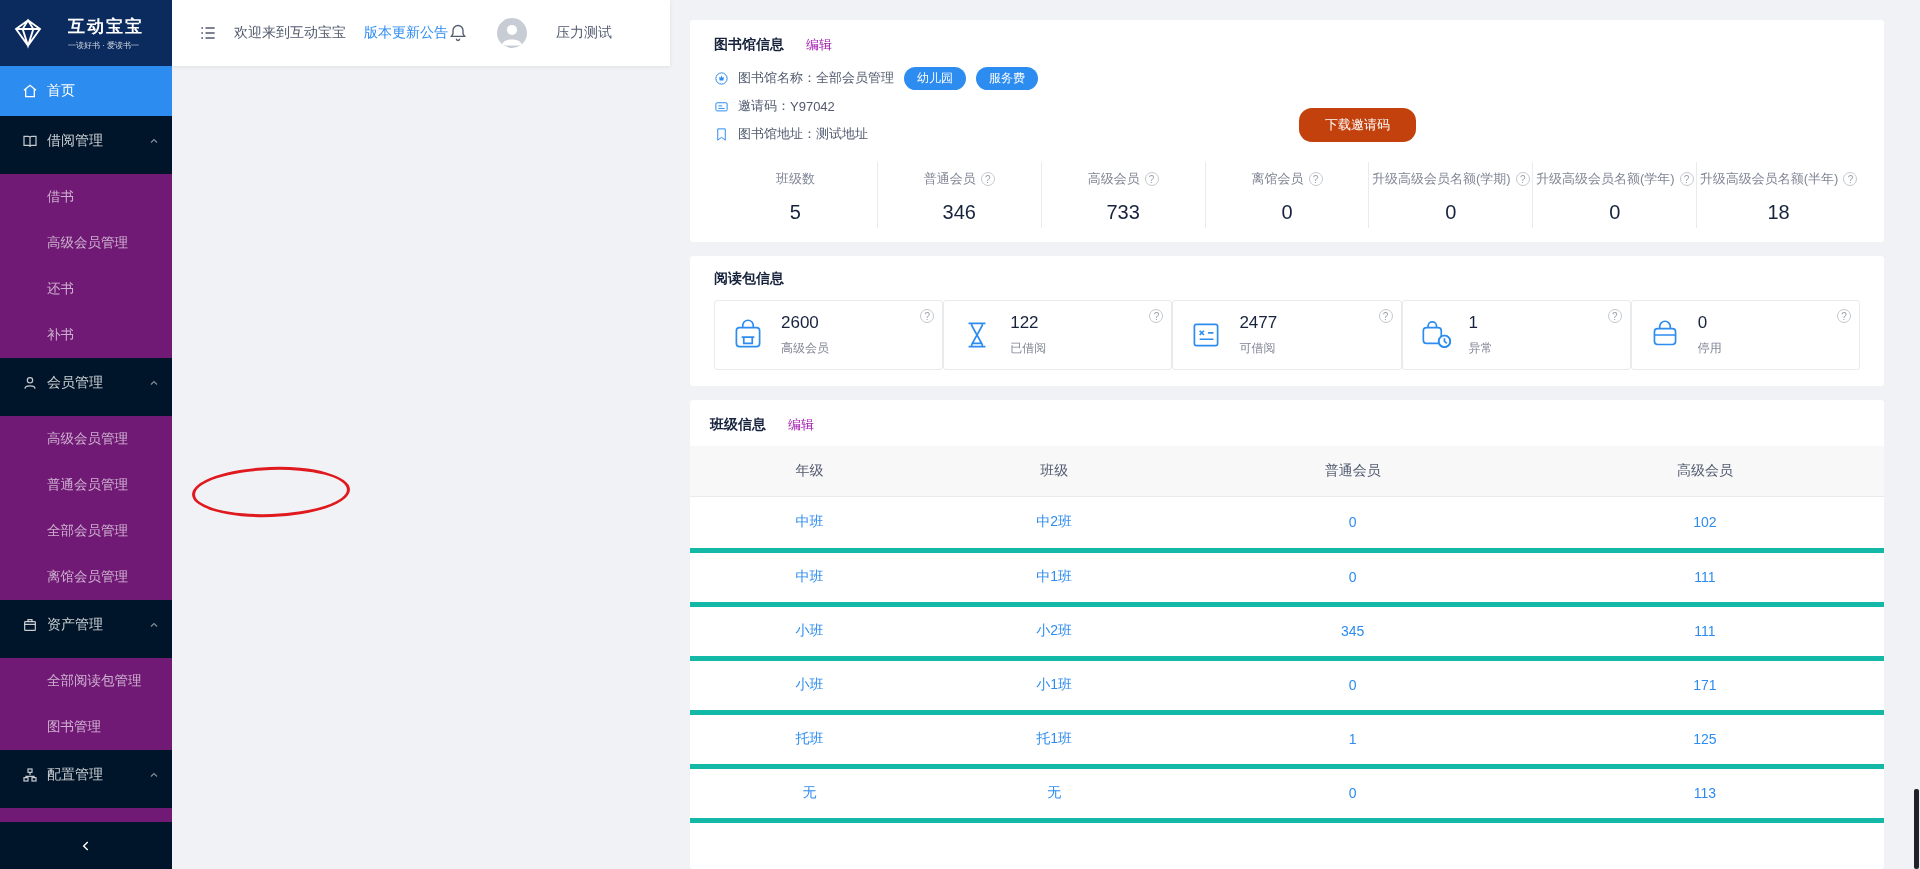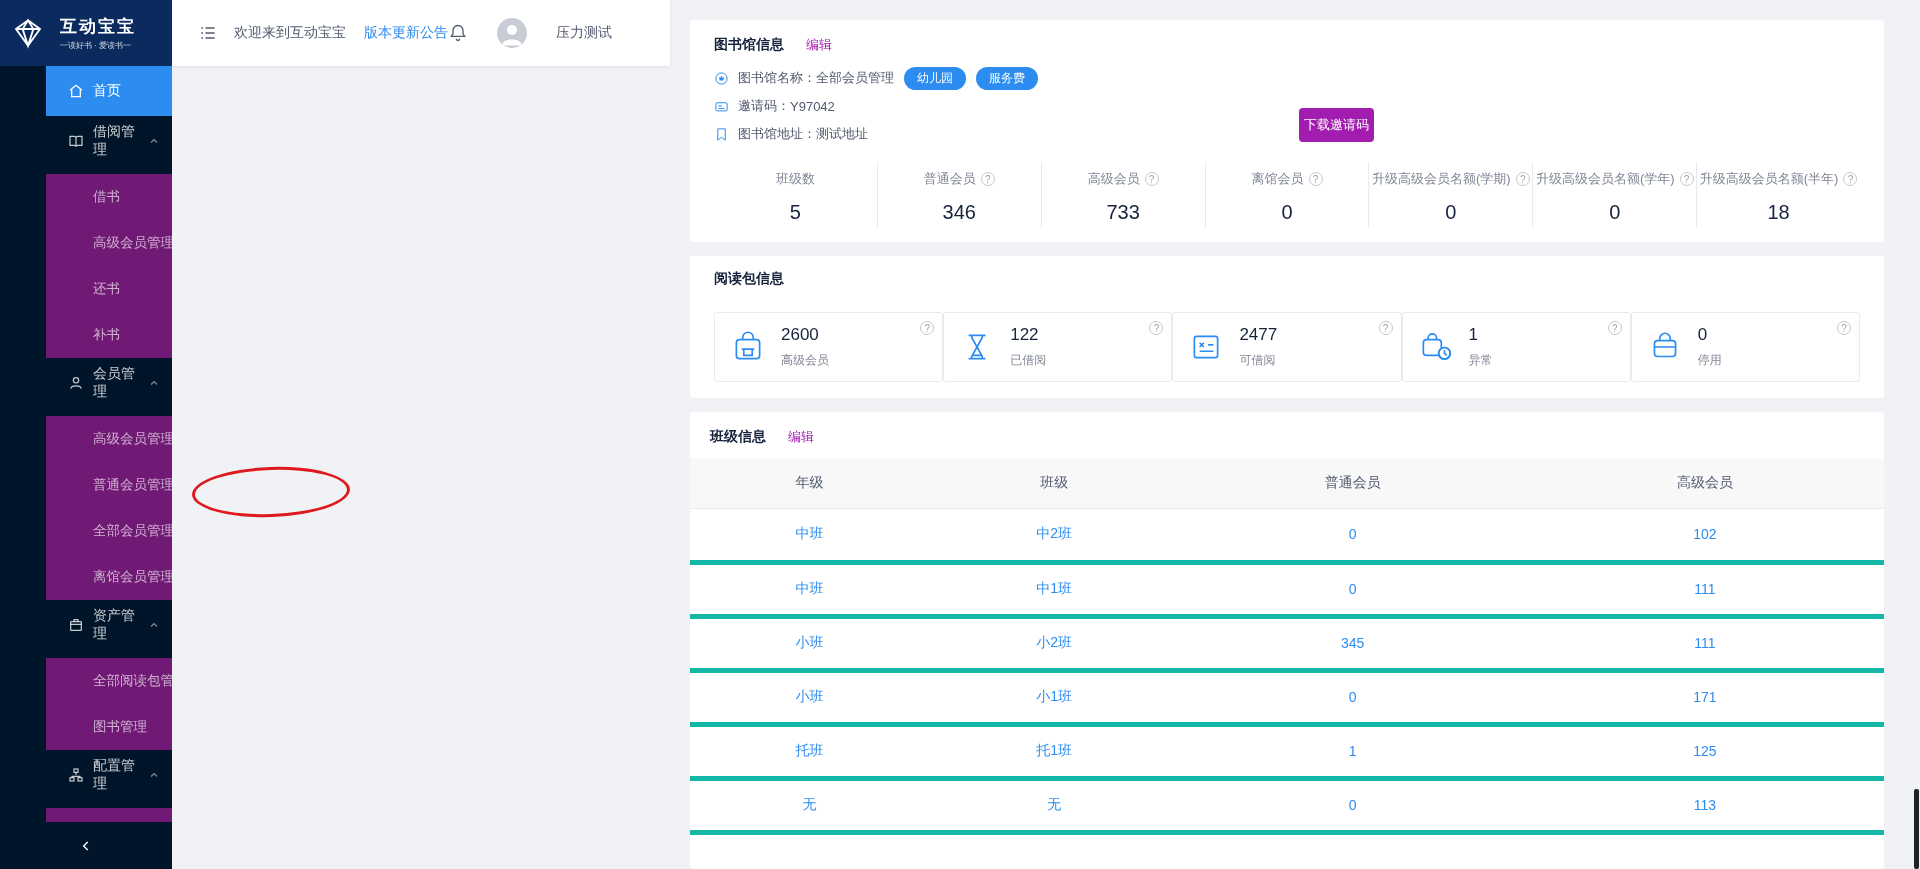--- a/index.html
+++ b/index.html
@@ -3,27 +3,27 @@
 <meta charset="utf-8">
 <style>
   * { margin:0; padding:0; box-sizing:border-box; }
   html,body { width:1920px; height:869px; overflow:hidden; }
   body {
     font-family:"Liberation Sans","DejaVu Sans",sans-serif;
     display:flex; background:#f0f2f5; position:relative;
   }
   
   .sidebar { width:172px; background:#001529; display:flex; flex-direction:column; flex-shrink:0; z-index:10; }
-  .logo { height:66px; background:#0b2b5e; display:flex; align-items:center; padding:0 12px; gap:16px; flex-shrink:0; }
+  .logo { height:66px; background:#0b2b5e; display:flex; align-items:center; padding:0 12px; gap:24px; flex-shrink:0; }
   .logo-icon { width:32px; height:32px; color:#fff; flex-shrink:0; }
   .logo-icon svg { width:32px; height:32px; display:block; }
   .logo-text { display:flex; flex-direction:column; overflow:hidden; }
   .logo-title { color:#fff; font-size:17px; font-weight:bold; letter-spacing:2px; white-space:nowrap; }
   .logo-sub { color:rgba(255,255,255,.8); font-size:8px; white-space:nowrap; margin-top:2px; }
-  .menu { flex:1; overflow:hidden; font-size:14px;padding-left:46px; }
+  .menu { flex:1; overflow:hidden; font-size:14px; }
   .menu-item,.menu-group { height:50px; display:flex; align-items:center; padding:0 12px 0 22px; cursor:pointer; color:rgba(255,255,255,.78); }
   .menu-item.active { background:#2d8cf0; color:#fff; }
   .mi-icon { width:16px; height:16px; margin-right:9px; flex-shrink:0; }
   .mi-icon svg { width:16px; height:16px; display:block; }
   .chev { width:12px; height:12px; margin-left:auto; opacity:.65; }
   .chev svg { width:12px; height:12px; display:block; }
   .submenu { background:#701a75;margin-top:8px; }
   .submenu-item { height:46px; display:flex; align-items:center; padding-left:47px; font-size:13.5px; color:rgba(255,255,255,.65); cursor:pointer; white-space:nowrap; }
   .collapse-btn { height:47px; flex-shrink:0; display:flex; align-items:center; justify-content:center; color:#fff; cursor:pointer; background:#001529; }
   .collapse-btn svg { width:14px; height:14px; }
@@ -44,31 +44,31 @@
   
   .card1 { padding:16px 24px 14px; position:relative; }
   .card-head { display:flex; align-items:center; gap:22px; }
   .card-title { font-size:14px; color:#17233d; font-weight:600; }
   .edit-link { font-size:13px; color:#a21caf; cursor:pointer; }
   .info-rows { margin-top:10px; }
   .info-row { display:flex; align-items:center; height:28px; font-size:13px; color:#515a6e; }
   .info-icon { width:15px; height:15px; color:#2d8cf0; margin-right:9px; flex-shrink:0; }
   .info-icon svg { width:15px; height:15px; display:block; }
   .badge { background:#2d8cf0; color:#fff; font-size:12px; padding:3px 13px; border-radius:13px; margin-left:10px; }
-  .download-btn { position:absolute; left:51%; top:88px; background:#a21caf; color:#fff; font-size:13px; padding:8px 5px; border:none; border-radius:4px; cursor:pointer; font-family:inherit; }
+  .download-btn { position:absolute; left:51%; top:88px; background:#c2410c; color:#fff; font-size:13px; padding:8px 26px; border:none; border-radius:13px; cursor:pointer; font-family:inherit; }
   .lib-stats { display:flex; margin-top:14px; }
   .lib-stat { flex:1; text-align:center; padding:8px 0 4px; border-right:1px solid #e8eaec; }
   .lib-stat:last-child { border-right:0; }
   .lib-stat-label { font-size:13px; color:#808695; display:flex; align-items:center; justify-content:center; gap:5px; }
   .lib-stat-value { font-size:20px; color:#17233d; margin-top:13px; }
   .help { width:14px; height:14px; border:1px solid #c5c8ce; border-radius:50%; color:#9aa2ab; font-size:10px; display:inline-flex; align-items:center; justify-content:center; flex-shrink:0; cursor:pointer; }
   .help::after { content:"?"; }
   
   .card2 { margin-top:14px; padding:14px 24px 16px; }
-  .pkg-row { display:flex; margin-top:24px; }
+  .pkg-row { display:flex; margin-top:12px; }
   .pkg-box { flex:1; border:1px solid #e8eaec; border-radius:3px; padding:12px 14px; display:flex; align-items:center; gap:14px; position:relative; }
   .pkg-icon { width:38px; height:38px; color:#2d8cf0; flex-shrink:0; }
   .pkg-icon svg { width:38px; height:38px; display:block; }
   .pkg-val { font-size:17px; color:#17233d; }
   .pkg-label { font-size:12px; color:#808695; margin-top:7px; }
   .pkg-help { position:absolute; top:8px; right:8px; }
   
   .card3 { margin-top:14px; padding:0; flex:1; }
   .card3 .card-head { padding:16px 20px 12px; }
   table { width:100%; border-collapse:collapse; table-layout:fixed; }

